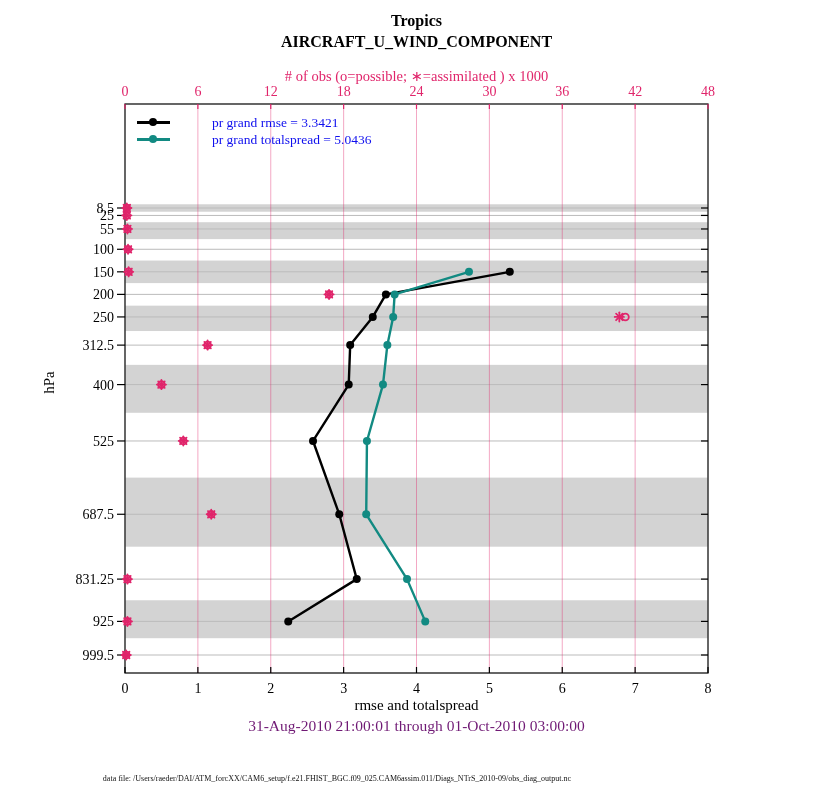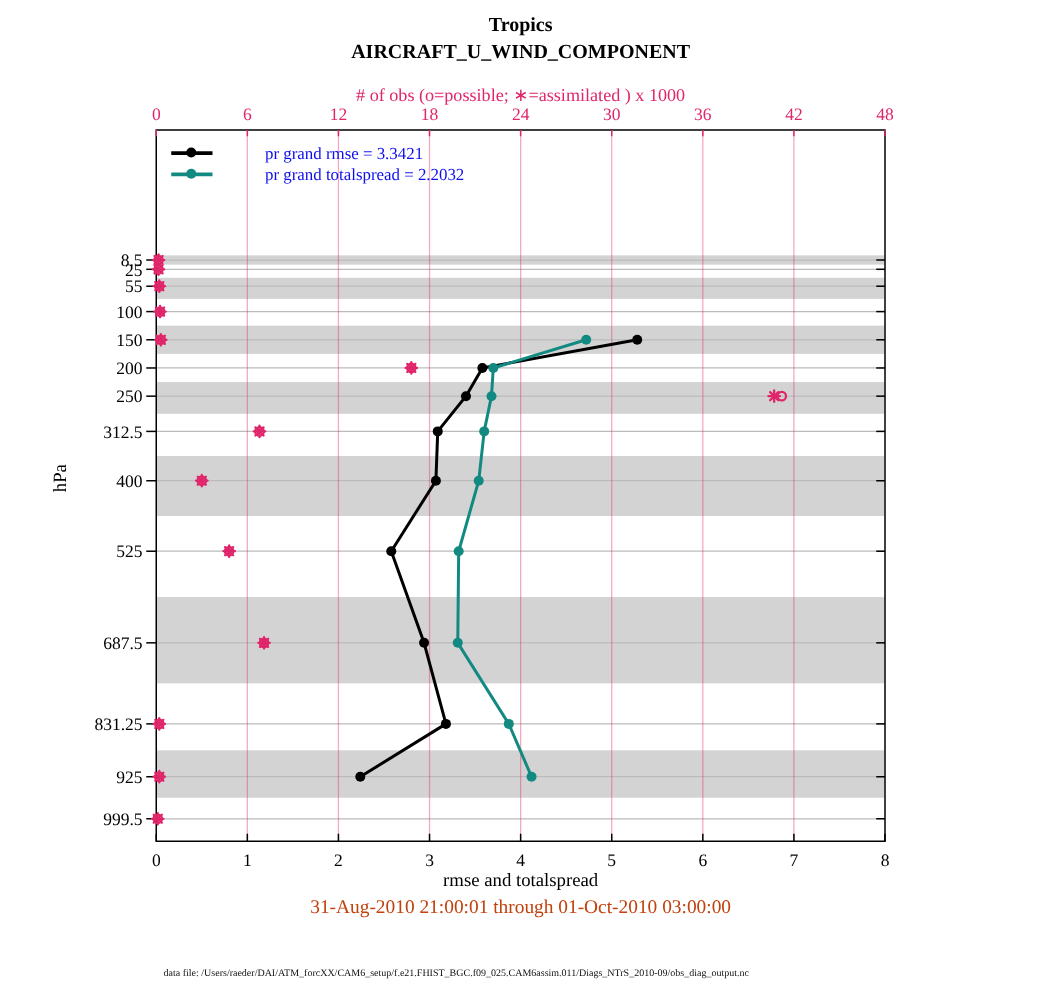--- a/index.html
+++ b/index.html
@@ -6,22 +6,22 @@
   #figure{
     position:relative;width:830px;height:800px;background:#ffffff;
     font-family:Liberation Serif, serif;overflow:hidden;
   }
   .abs{position:absolute;}
   .ctr{left:125px;width:583px;text-align:center;}
   #title-region{top:12px;font-size:16px;font-weight:bold;color:#000;}
   #title-variable{top:33px;font-size:16px;font-weight:bold;color:#000;}
   #obs-axis-label{top:58px;font-size:14.5px;color:#e0256b;margin-top:10px;}
   #xlabel{top:697px;font-size:15px;color:#000;}
-  #date-range{top:717px;font-size:15.5px;color:#c2410c;}
-  #footer{top:774px;left:0;width:674px;text-align:center;font-size:8px;color:#111;margin-left:28px;}
+  #date-range{top:717px;font-size:15.5px;color:#701a75;}
+  #footer{top:774px;left:0;width:674px;text-align:center;font-size:8px;color:#111;}
   #ylabel{left:38px;top:374px;font-size:15px;color:#000;transform:rotate(-90deg);transform-origin:center;}
   #plot-svg{left:0;top:0;}
   #legend{left:137px;top:114px;}
   .legend-row{display:flex;align-items:center;height:17px;gap:36px;}
   .legend-sample{width:33px;height:2.6px;position:relative;margin-right:6px;flex:0 0 auto;}
   .legend-sample .dot{position:absolute;left:12px;top:-2.8px;width:8px;height:8px;border-radius:50%;background:inherit;}
   .legend-label{font-size:13.5px;color:#0f0fee;white-space:nowrap;}
 </style>
 </head>
 <body>
@@ -250,21 +250,21 @@
     <div class="legend-row">
       <span class="legend-sample" style="background: rgb(0, 0, 0);">
           <span class="dot"></span>
         </span>
       <span class="legend-label">pr grand rmse = 3.3421</span>
     </div>
     <div class="legend-row">
       <span class="legend-sample" style="background: rgb(18, 138, 130);">
           <span class="dot"></span>
         </span>
-      <span class="legend-label">pr grand totalspread = 2.2032</span>
+      <span class="legend-label">pr grand totalspread = 5.0436</span>
     </div>
   </div>
 
   <div id="ylabel" class="abs">hPa</div>
   <div id="xlabel" class="abs ctr">rmse and totalspread</div>
   <div id="date-range" class="abs ctr">31-Aug-2010 21:00:01 through 01-Oct-2010 03:00:00</div>
   <div id="footer" class="abs">data file: /Users/raeder/DAI/ATM_forcXX/CAM6_setup/f.e21.FHIST_BGC.f09_025.CAM6assim.011/Diags_NTrS_2010-09/obs_diag_output.nc</div>
 
 </div>
 

